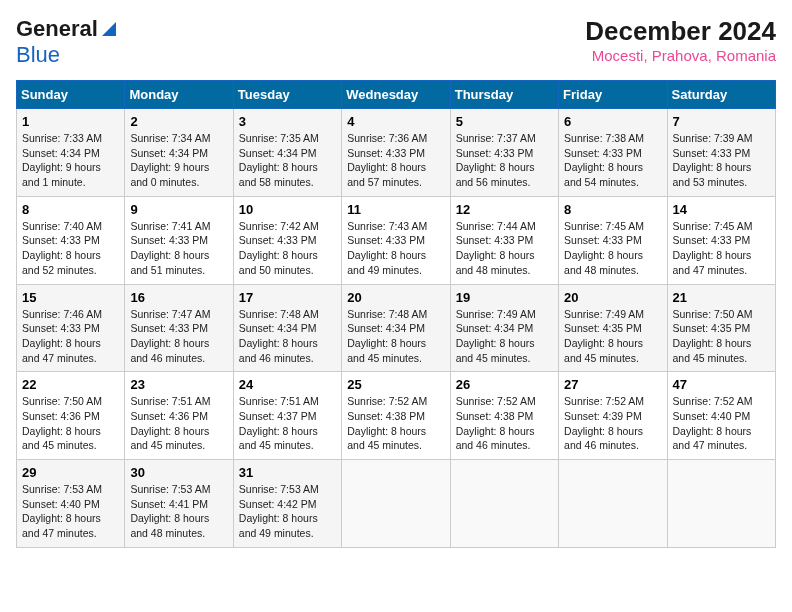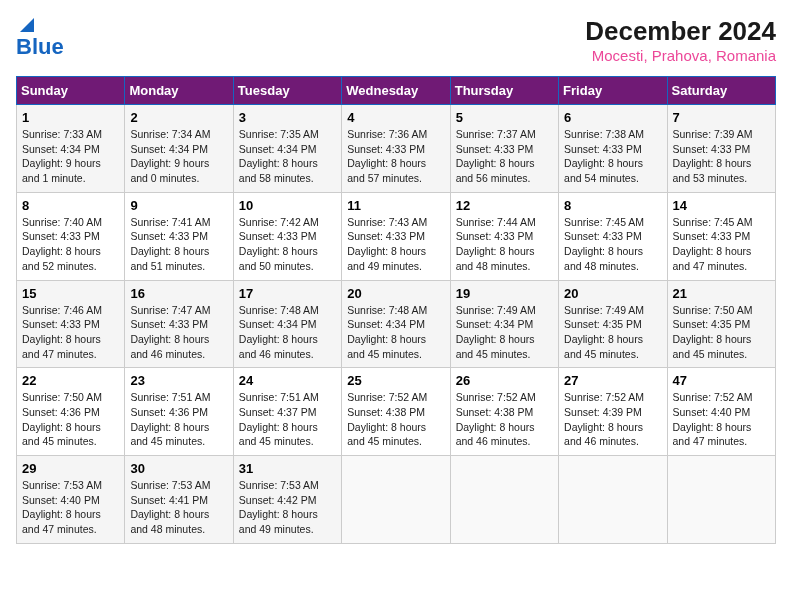--- a/index.html
+++ b/index.html
@@ -36,21 +36,21 @@
     .location-title {
       font-size: 15px;
       color: #ec4899;
     }
     .calendar {
       width: 100%;
       border-collapse: collapse;
       font-size: 11px;
     }
     .calendar th {
-      background: #701a75;
+      background: #0369a1;
       color: #fff;
       padding: 6px 4px;
       text-align: left;
       font-size: 13px;
       font-weight: bold;
       border: 1px solid #1565c0;
     }
     .calendar td {
       vertical-align: top;
       padding: 5px 5px 6px 5px;
@@ -78,26 +78,29 @@
       margin-top: 22px;
     }
     .empty { background: #f9f9f9 !important; }
   </style>
 </head>
 <body>
 
 <div class="header">
   <div class="logo">
     <div class="logo-line">
+      <span style="font-size:22px;font-weight:bold;color:#1a1a1a;">
+        <span style="color:#1a1a1a;">General</span>
+      </span>
       <svg width="18" height="18" viewBox="0 0 18 18" style="margin-left:2px;">
         <polygon points="2,16 16,16 16,2" fill="#1565c0"></polygon>
       </svg>
     </div>
     <div>
-      <span style="font-size:22px;font-weight:bold;color:#1565c0;">Blue</span>
+      <span style="font-size:22px;font-weight:normal;color:#1565c0;">Blue</span>
     </div>
   </div>
   <div class="title-block">
     <div class="month-title">December 2024</div>
     <div class="location-title">Mocesti, Prahova, Romania</div>
   </div>
 </div>
 
 <table class="calendar">
   <thead>

